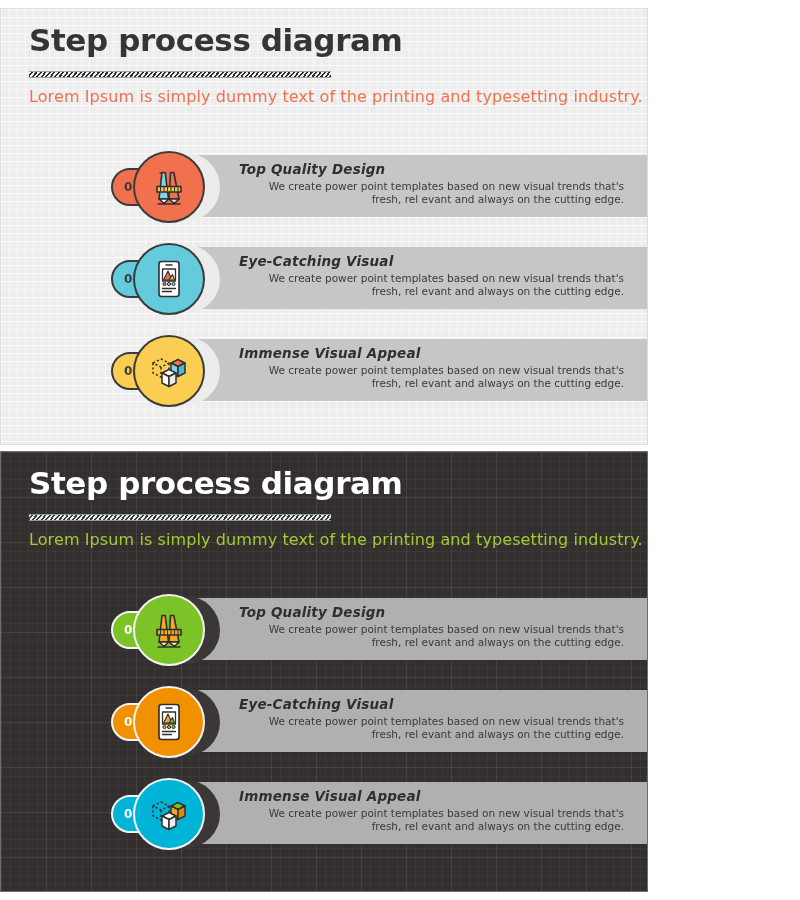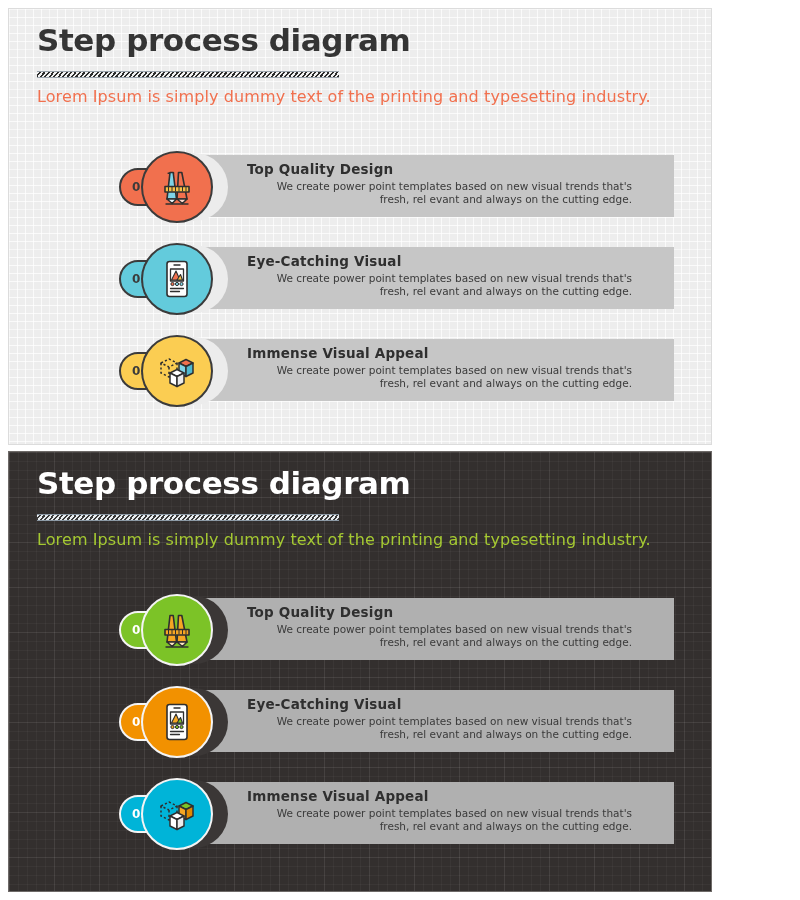--- a/index.html
+++ b/index.html
@@ -11,22 +11,22 @@
     font-family: "DejaVu Sans", "Liberation Sans", sans-serif;
     background: #ffffff;
     overflow: hidden;
   }
 
   .canvas { width: 800px; height: 900px; position: relative; }
 
   
   .panel {
     position: absolute;
-    left: 8px;
-    width: 704px;
+    left: 0;
+    width: 648px;
     overflow: hidden;
   }
   .panel-light {
     top: 8px;
     height: 437px;
     background-color: #ededed;
     background-image:
       linear-gradient(to right, rgba(255,255,255,.75) 1px, transparent 1px),
       linear-gradient(to bottom, rgba(255,255,255,.75) 1px, transparent 1px),
       linear-gradient(to right, rgba(170,170,170,.28) 1px, transparent 1px),
@@ -110,20 +110,21 @@
   }
   .panel-light .bar { background: #c6c6c6; }
   .panel-dark  .bar { background: #b0b0b0; }
 
   .bar-title {
     font-size: 13.5px;
     font-weight: bold;
     color: #2f2f2f;
     letter-spacing: .2px;
     line-height: 1.2;
+    font-style: italic;
   }
   .bar-desc {
     margin-top: 3px;
     font-size: 10.5px;
     color: #3a3a3a;
     line-height: 1.25;
     max-width: 385px;
     text-align: right;
   }
 

